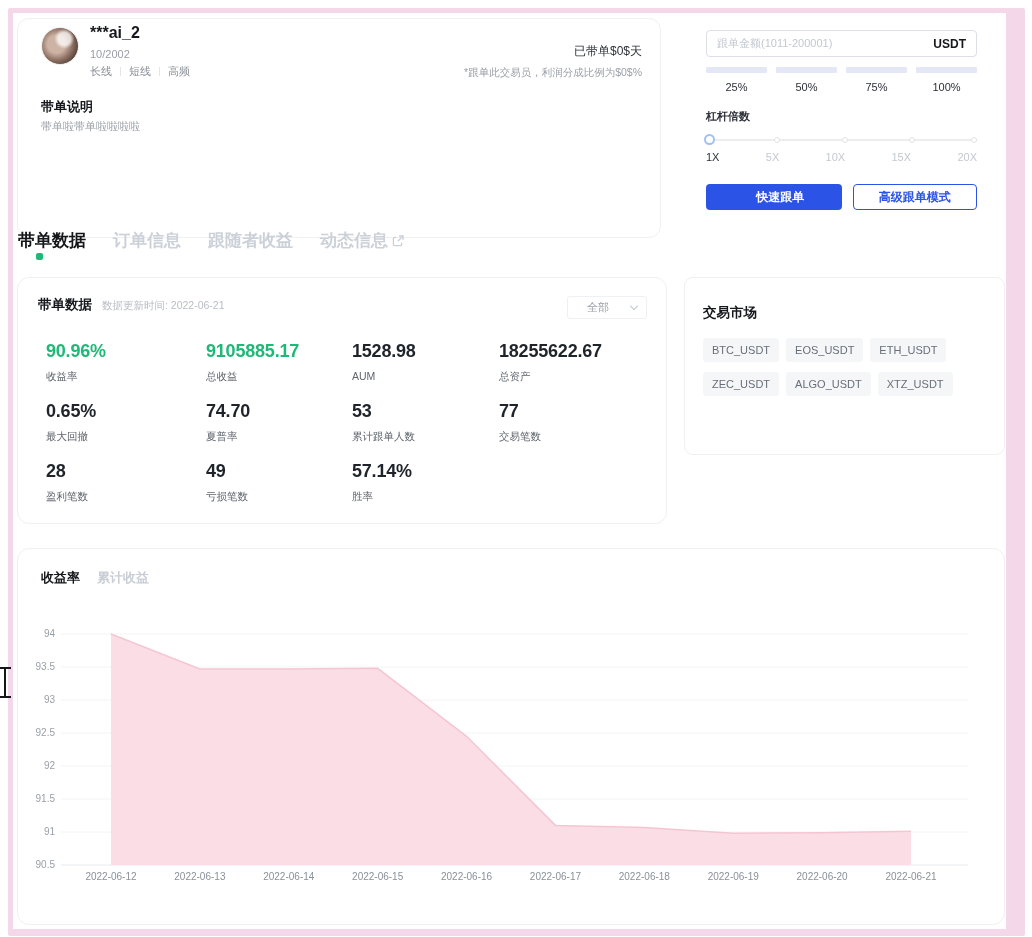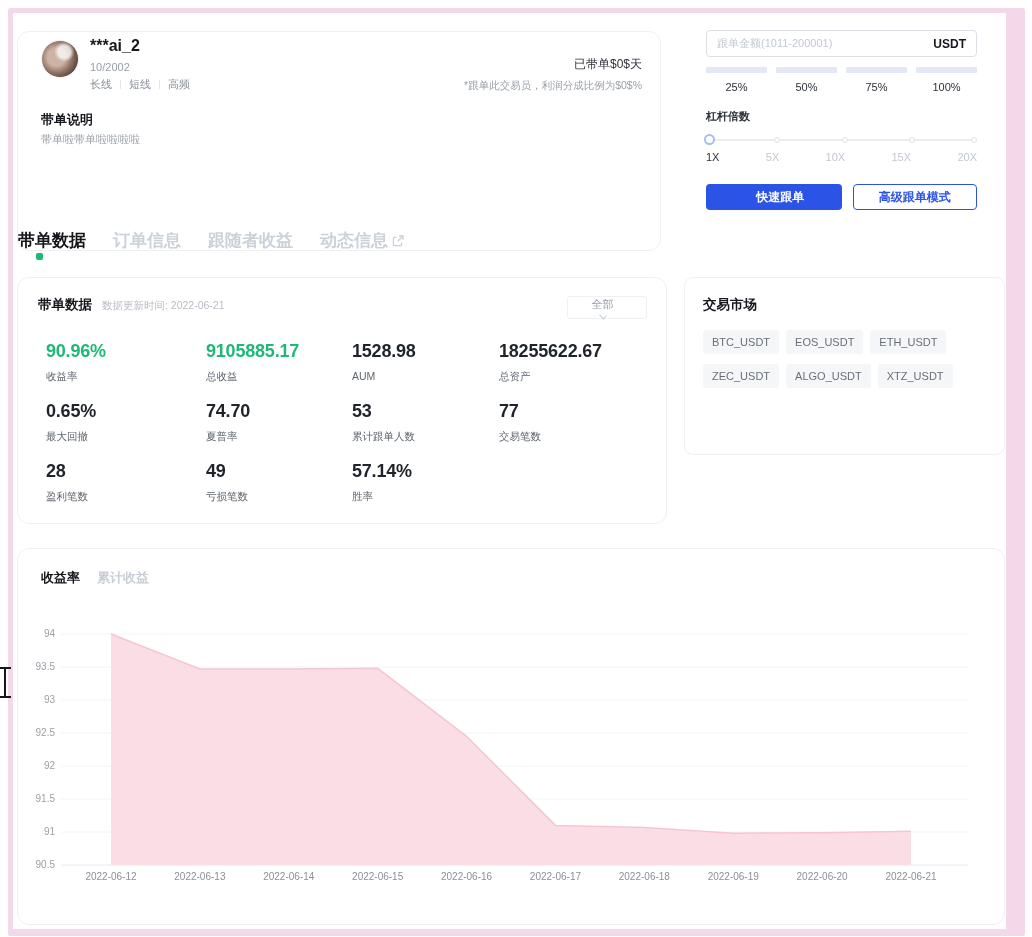--- a/index.html
+++ b/index.html
@@ -12,21 +12,21 @@
     border-radius:2px; pointer-events:none; z-index:6; }
 
   
   .text-cursor { position:absolute; left:0; top:667px; width:11px; height:31px; z-index:9;
     border-top:2px solid #15171a; border-bottom:2px solid #15171a; }
   .text-cursor::before { content:""; position:absolute; left:4px; top:0; width:2px; height:27px; background:#15171a; }
 
   .card { position:absolute; background:#fff; border:1px solid #f0f0f2; border-radius:12px; }
 
   
-  .profile-card { left:17px; top:31px; width:644px; height:220px; }
+  .profile-card { left:17px; top:18px; width:644px; height:220px; }
   .avatar { position:absolute; left:23px; top:8px; width:38px; height:38px; border-radius:50%;
     background:
       radial-gradient(circle at 62% 30%, rgba(255,255,255,.75) 0 18%, rgba(255,255,255,0) 30%),
       radial-gradient(circle at 40% 45%, #cdb3a4 0 30%, #8d6f62 55%, #4a3a33 80%, #2e2622 100%);
     border:1px solid #eee; }
   .p-username { position:absolute; left:72px; top:5px; font-size:16px; font-weight:700; color:#16181d; }
   .p-date { position:absolute; left:72px; top:29px; font-size:11px; color:#9aa0a8; }
   .p-tags { position:absolute; left:72px; top:45px; font-size:11px; color:#8a9099; display:flex; align-items:center; }
   .p-tags .divider { width:1px; height:9px; background:#e3e5e8; margin:0 8px; }
   .p-right { position:absolute; right:18px; top:24px; text-align:right; }
@@ -64,29 +64,29 @@
   .mtab.active { position:relative; }
   .mtab.active .green-dot { position:absolute; left:18px; top:24px; margin:0; }
   .ext-icon { width:12px; height:12px; }
 
   
   .stats-card { left:17px; top:277px; width:650px; height:247px; }
   .stats-header { position:relative; padding:18px 20px 0 20px; display:flex; align-items:baseline; }
   .stats-title { font-size:13.5px; font-weight:700; color:#16181d; }
   .stats-updated { margin-left:10px; font-size:10.5px; color:#b9bdc5; }
   .stats-filter { position:absolute; right:19px; top:18px; width:80px; height:23px; border:1px solid #eef0f4; border-radius:3px;
-    display:flex; align-items:center; justify-content:flex-end; padding-right:9px; gap:4px; font-size:11px; color:#9aa0a8; cursor:pointer;flex-direction:column; }
+    display:flex; align-items:center; justify-content:flex-end; padding-right:9px; gap:22px; font-size:11px; color:#9aa0a8; cursor:pointer; }
   .chevron-down { width:6px; height:6px; border-right:1.2px solid #c3c8d1; border-bottom:1.2px solid #c3c8d1; transform:rotate(45deg); margin-top:-3px; }
   .stats-grid { margin:27px 20px 0 28px; display:grid; grid-template-columns:160px 146px 147px 1fr; row-gap:17px; }
   .stat-value { font-size:18px; font-weight:700; color:#1f242b; letter-spacing:-0.2px; }
   .stat-value.green { color:#1fb877; }
   .stat-label { margin-top:8px; font-size:10.5px; color:#60666e; }
 
   
-  .markets-card { left:684px; top:277px; width:321px; height:178px; padding:18px 18px;border-radius:9px; }
+  .markets-card { left:684px; top:277px; width:321px; height:178px; padding:26px 18px;border-radius:9px; }
   .markets-title { font-size:13.5px; font-weight:700; color:#16181d; }
   .chips { margin-top:16px; display:flex; flex-wrap:wrap; gap:10px 7px; }
   .chip { padding:6px 9px; background:#f5f6f8; border-radius:3px; font-size:11px; color:#686e79; cursor:pointer; }
 
   
   .chart-card { left:17px; top:548px; width:988px; height:377px; }
   .chart-tabs { padding:20px 0 0 23px; display:flex; gap:17px; }
   .ctab { font-size:13px; font-weight:700; color:#c9ced6; cursor:pointer; }
   .ctab.active { color:#14161a; }
   .chart-wrap { position:absolute; left:0; top:55px; width:988px; height:320px; }

